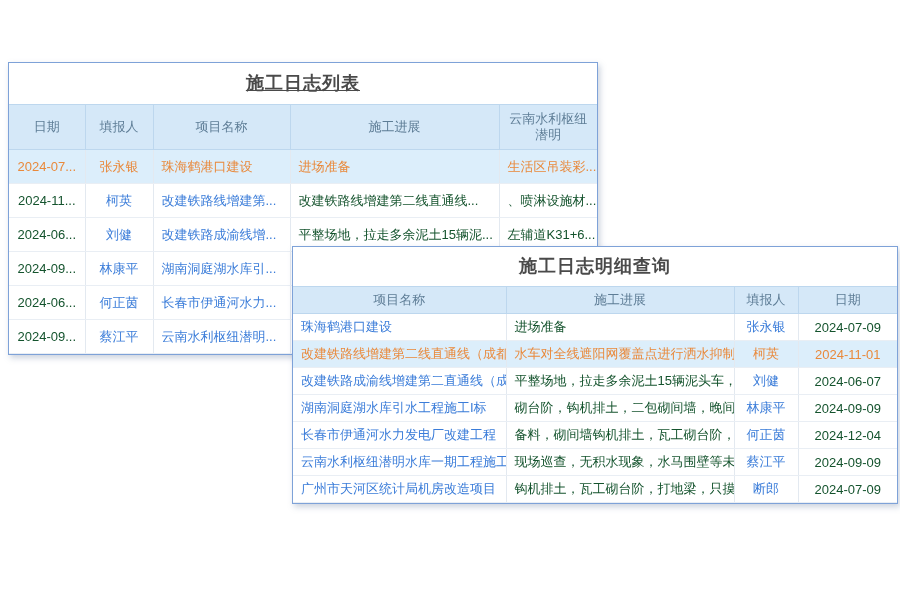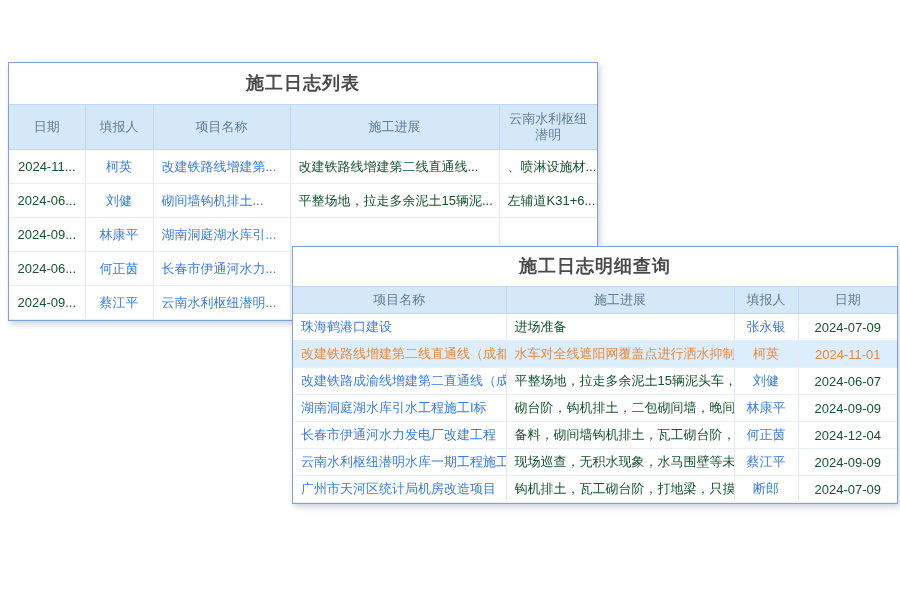--- a/index.html
+++ b/index.html
@@ -10,21 +10,21 @@
   .panel{
     position:absolute;background:#ffffff;
     border:1px solid #7ea2d8;
     box-shadow:2px 3px 6px rgba(110,130,160,0.35);
   }
   .panel-title{
     text-align:center;font-weight:bold;font-size:18px;color:#4a4a4a;
     letter-spacing:1px;
   }
   #panel1{left:8px;top:62px;width:588px;z-index:1;}
-  #panel1 .panel-title{height:41px;line-height:41px;}
+  #panel1 .panel-title{height:41px;line-height:41px;text-decoration:underline;}
   #panel2{left:292px;top:246px;width:604px;z-index:2;}
   #panel2 .panel-title{height:39px;line-height:39px;}
 
   table{border-collapse:collapse;table-layout:fixed;width:100%;}
   th{
     background:#d5e8f8;color:#5e7d96;font-weight:normal;font-size:13px;
     border-right:1px solid #bdd7ee;border-bottom:1px solid #bdd7ee;border-top:1px solid #bdd7ee;
     padding:0 4px;text-align:center;white-space:normal;line-height:1.25;
   }
   th:last-child{border-right:none;}
@@ -60,31 +60,38 @@
     <thead>
       <tr>
         <th>日期</th>
         <th>填报人</th>
         <th>项目名称</th>
         <th>施工进展</th>
         <th>云南水利枢纽潜明</th>
       </tr>
     </thead>
     <tbody>
+      <tr class="hl">
+        <td class="c-center">2024-07...</td>
+        <td class="c-center link">张永银</td>
+        <td class="c-left link">珠海鹤港口建设</td>
+        <td class="c-left">进场准备</td>
+        <td class="c-left">生活区吊装彩...</td>
+      </tr>
       <tr>
         <td class="c-center">2024-11...</td>
         <td class="c-center link">柯英</td>
         <td class="c-left link">改建铁路线增建第...</td>
         <td class="c-left">改建铁路线增建第二线直通线...</td>
         <td class="c-left">、喷淋设施材...</td>
       </tr>
       <tr>
         <td class="c-center">2024-06...</td>
         <td class="c-center link">刘健</td>
-        <td class="c-left link">砌间墙钩机排土...</td>
+        <td class="c-left link">改建铁路成渝线增...</td>
         <td class="c-left">平整场地，拉走多余泥土15辆泥...</td>
         <td class="c-left">左辅道K31+6...</td>
       </tr>
       <tr>
         <td class="c-center">2024-09...</td>
         <td class="c-center link">林康平</td>
         <td class="c-left link">湖南洞庭湖水库引...</td>
         <td class="c-left"></td>
         <td class="c-left"></td>
       </tr>

